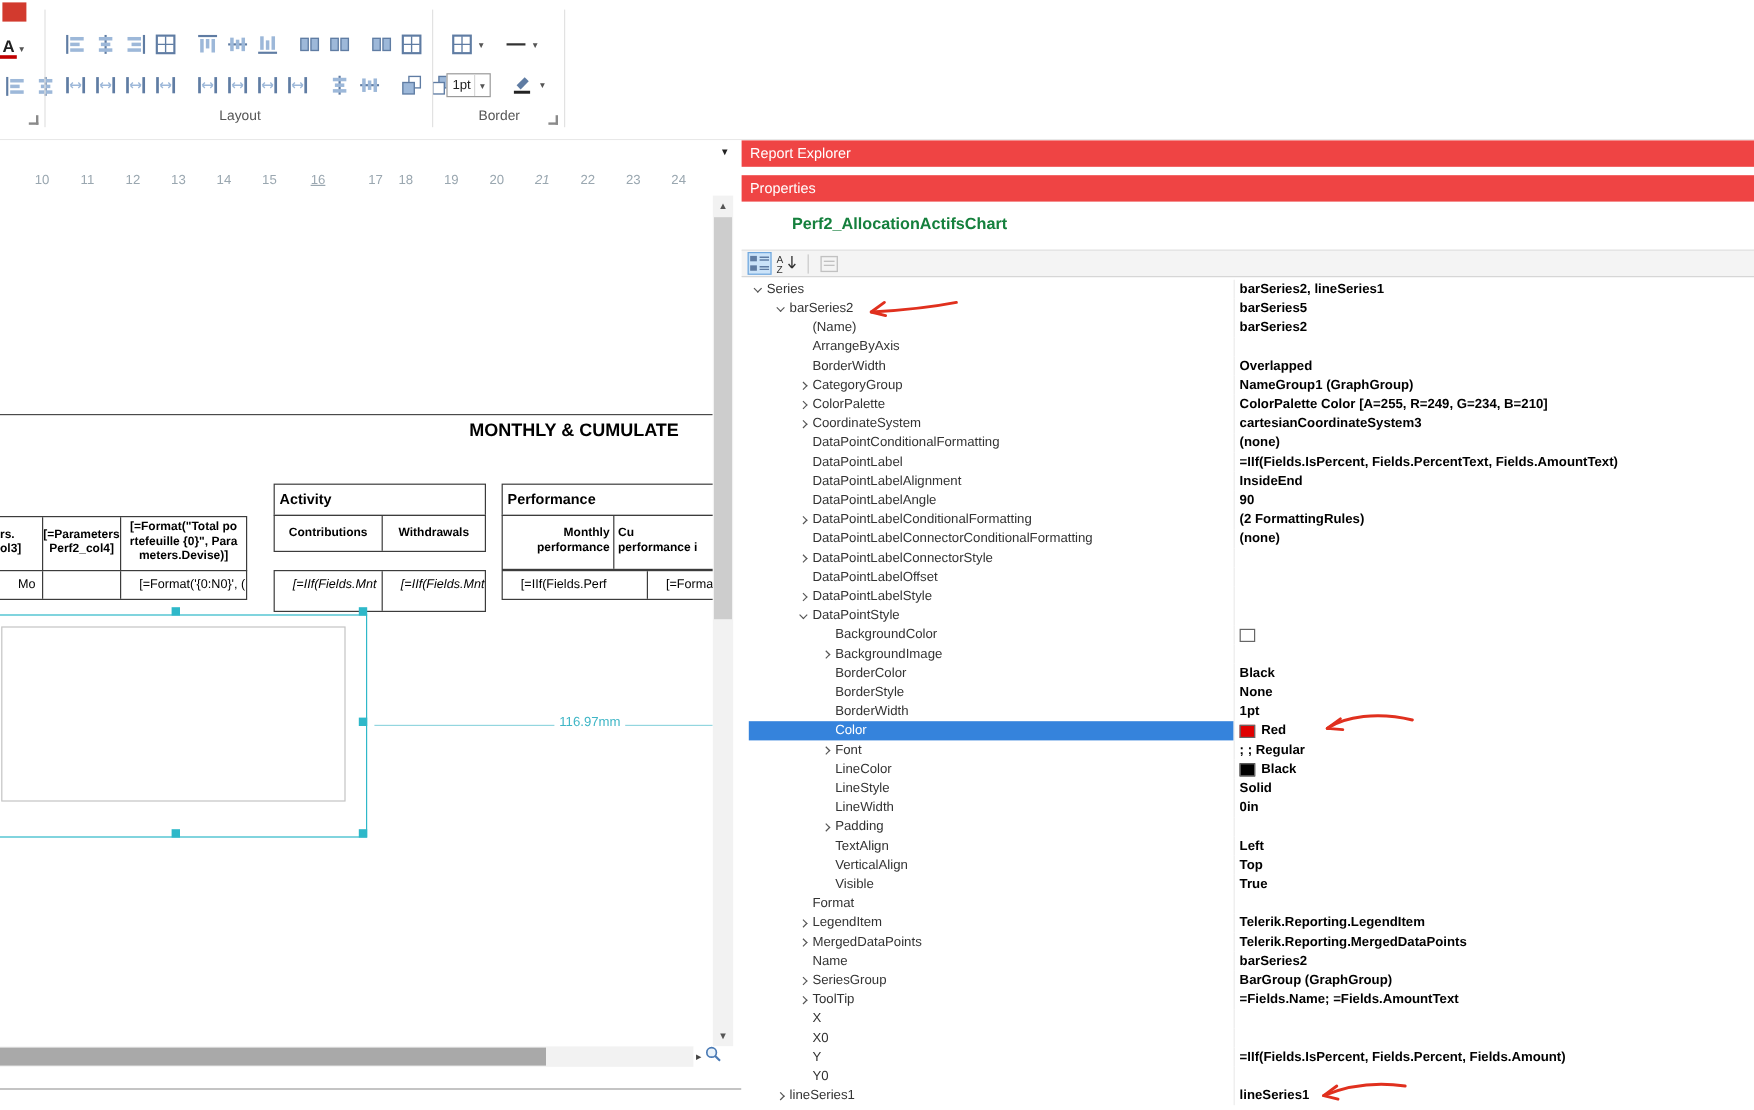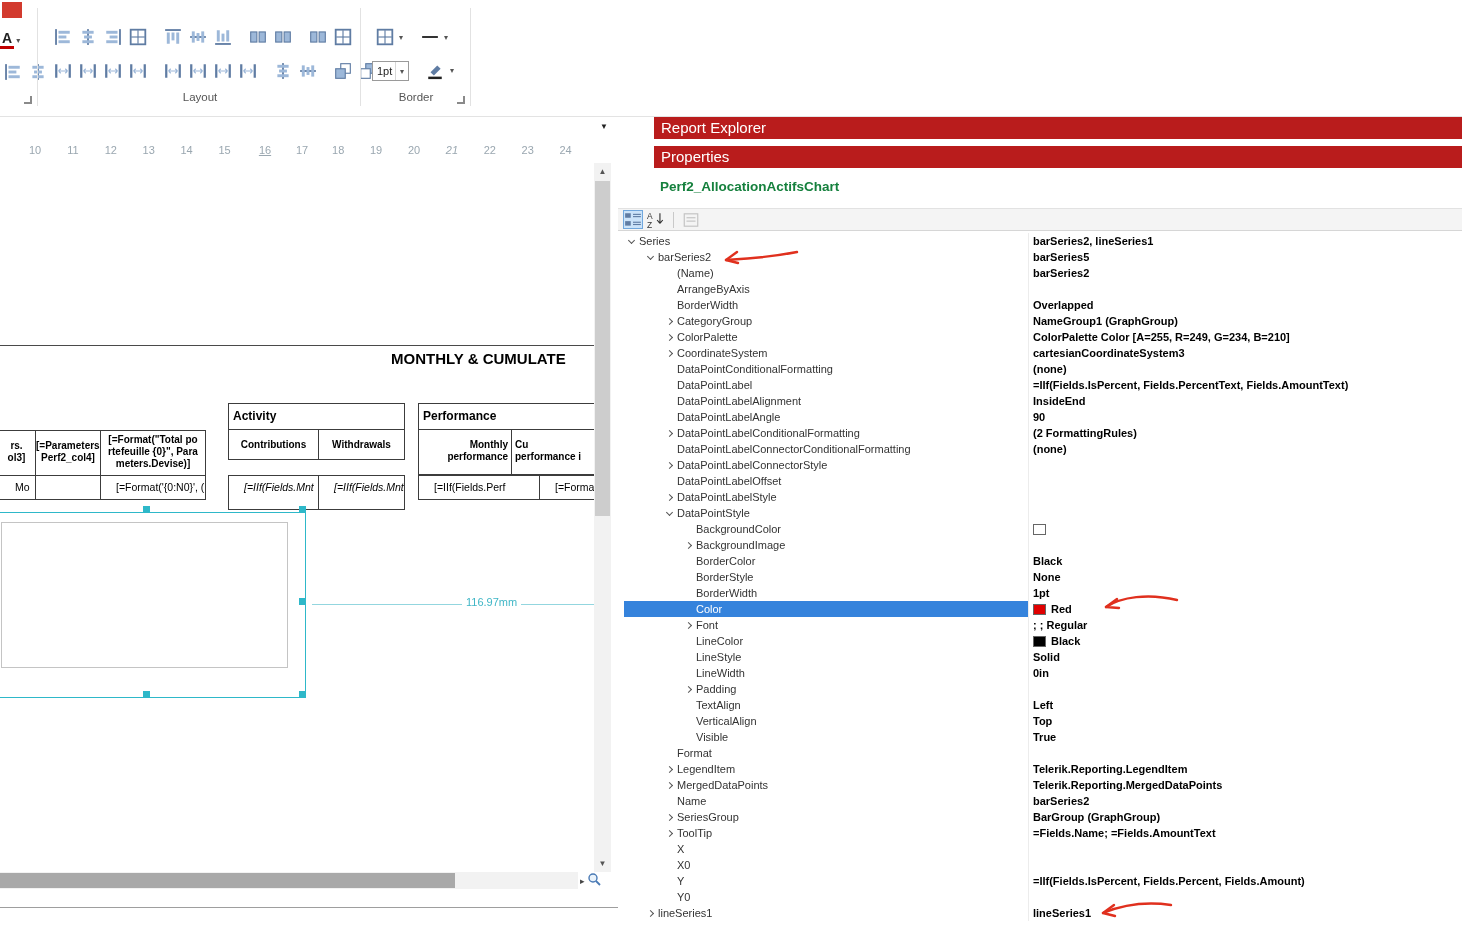--- a/index.html
+++ b/index.html
@@ -43,21 +43,21 @@
   .rpt-title { position:absolute; left:391px; top:187px; font-weight:bold; font-size:15px; color:#000; white-space:nowrap; }
 
   .tbl { position:absolute; display:flex; border:1px solid #3c3c3c; background:#fff; }
   .cell { overflow:hidden; white-space:pre-line; font-size:10px; color:#000; }
   .cell + .cell { border-left:1px solid #3c3c3c; }
   .hd { font-weight:bold; text-align:center; line-height:12px; padding-top:3px; }
   .pt9 { padding-top:9px; }
   .dc { font-size:10.5px; line-height:22px; white-space:nowrap; padding-left:15px; }
 
   .lt-head { left:-1px; top:267px; width:207px; height:46px; }
-  .lt-head .c1 { width:35px; text-align:center; padding-right:2px; }
+  .lt-head .c1 { width:35px; text-align:left; padding-right:2px; }
   .lt-head .c2 { width:65px; } .lt-head .c3 { flex:1; }
   .lt-data { left:-1px; top:312px; width:207px; height:25px; }
   .lt-data .c1 { width:35px; } .lt-data .c2 { width:65px; } .lt-data .c3 { flex:1; }
 
   .at-title { left:228px; top:240px; width:177px; height:27px; }
   .title-cell { width:100%; font-weight:bold; font-size:12px; line-height:24px; padding-left:4px; white-space:nowrap; }
   .at-head { left:228px; top:266px; width:177px; height:31px; }
   .at-head .cA { width:89px; } .at-head .cB { flex:1; }
   .at-data { left:228px; top:312px; width:177px; height:35px;font-style:italic; }
   .at-data .cA { width:89px; } .at-data .cB { flex:1; }
@@ -79,21 +79,21 @@
   .vs-btn { position:absolute; left:0; width:17px; height:17px; color:#555; font-size:8px; text-align:center; line-height:17px; }
   .vs-up { top:0; } .vs-down { bottom:0; }
   .vs-thumb { position:absolute; left:1px; top:18px; width:15px; height:335px; background:#cdcdcd; }
   .hscroll { position:absolute; left:0; top:755px; width:578px; height:17px; background:#f2f2f2; }
   .hs-thumb { position:absolute; left:0; top:1px; width:455px; height:15px; background:#a9a9a9; }
   .scorner { position:absolute; left:578px; top:755px; width:38px; height:17px; background:#fff; display:flex; align-items:center; gap:2px; padding-left:2px; }
   .corner-arrow { font-size:9px; color:#444; }
 
   
   .rpanel { position:absolute; left:618px; top:117px; width:844px; height:808px; background:#fff; }
-  .phead { position:absolute; left:0; right:0; height:22px; background:#b91c1c; color:#fff; font-size:15px; line-height:22px; padding-left:7px;margin-left:36px; }
+  .phead { position:absolute; left:0; right:0; height:22px; background:#ef4444; color:#fff; font-size:12px; line-height:22px; padding-left:7px; }
   .p1 { top:0; } .p2 { top:29px; }
   .obj-title { position:absolute; top:62px; left:6px; font-weight:bold; font-size:13.5px; color:#15803d;padding-left:36px; }
   .ptoolbar { position:absolute; left:0; right:0; top:91px; height:23px; background:#f4f4f4; border-top:1px solid #e2e2e2; border-bottom:1px solid #d6d6d6; display:flex; align-items:center; gap:3px; padding-left:5px; }
   .pt-ico { width:20px; height:19px; display:inline-flex; align-items:center; justify-content:center; }
   .pt-ico.active { background:#cbe3f9; border:1px solid #70a7dd; }
   .pt-ico.dis { opacity:.55; }
   .pt-sep { display:inline-block; width:1px; height:16px; background:#c9c9c9; margin:0 4px; }
 
   .pgrid { position:absolute; top:116px; left:0; right:0; bottom:0; background:#fff; overflow:hidden; }
   .pgrow { display:flex; height:16px; line-height:16px; font-size:11px; padding-left:6px; }
@@ -382,21 +382,21 @@
       <span class="overflow-btn">▼</span>
     </div>
     <div class="ruler" id="ruler">
         <span class="rnum" style="left: 25px;">10</span>
         <span class="rnum" style="left: 62.9px;">11</span>
         <span class="rnum" style="left: 100.8px;">12</span>
         <span class="rnum" style="left: 138.7px;">13</span>
         <span class="rnum" style="left: 176.6px;">14</span>
         <span class="rnum" style="left: 214.5px;">15</span>
         <span class="rnum" style="left: 255px; text-decoration: underline;">16</span>
-        <span class="rnum" style="left: 292px;">17</span>
+        <span class="rnum" style="left: 303px;">17</span>
         <span class="rnum" style="left: 328.2px;">18</span>
         <span class="rnum" style="left: 366.1px;">19</span>
         <span class="rnum" style="left: 404px;">20</span>
         <span class="rnum" style="left: 441.9px; font-style: italic;">21</span>
         <span class="rnum" style="left: 479.8px;">22</span>
         <span class="rnum" style="left: 517.7px;">23</span>
         <span class="rnum" style="left: 555.6px;">24</span>
       </div>
 
     <div class="canvas">

